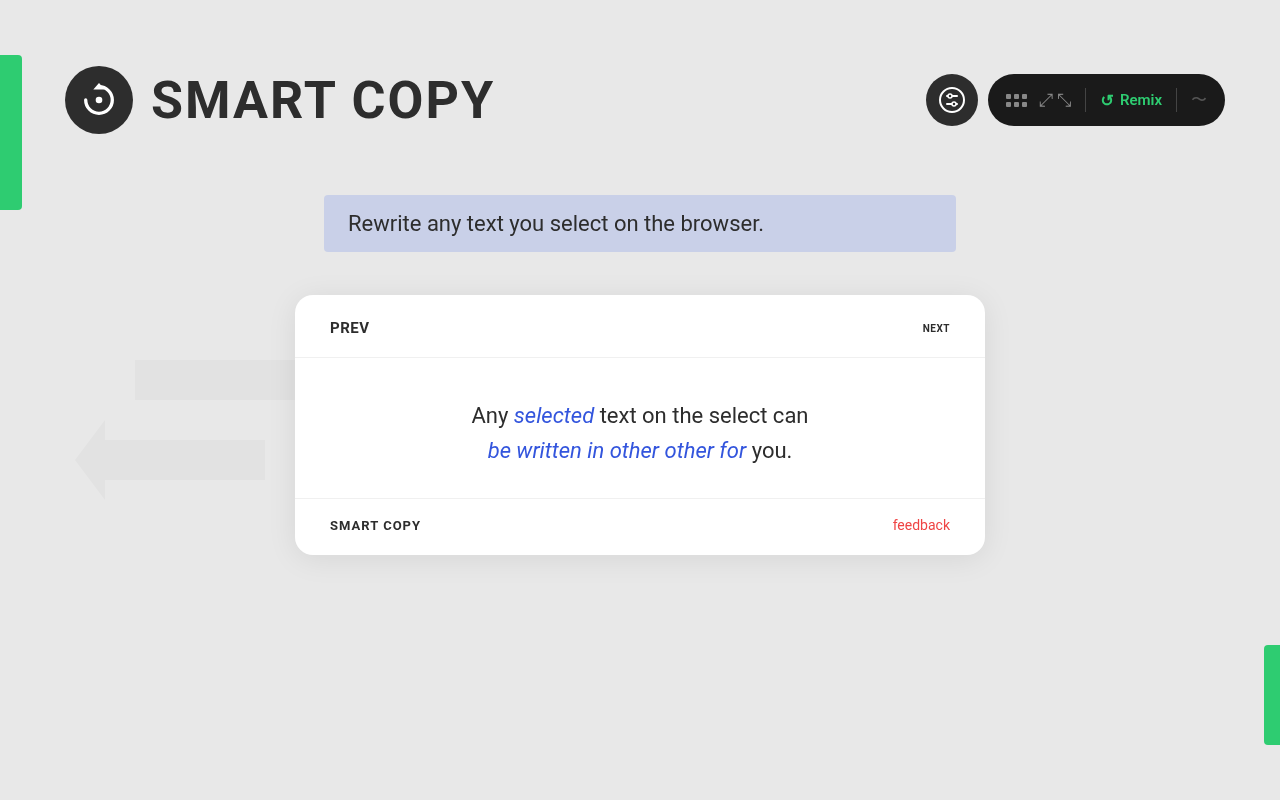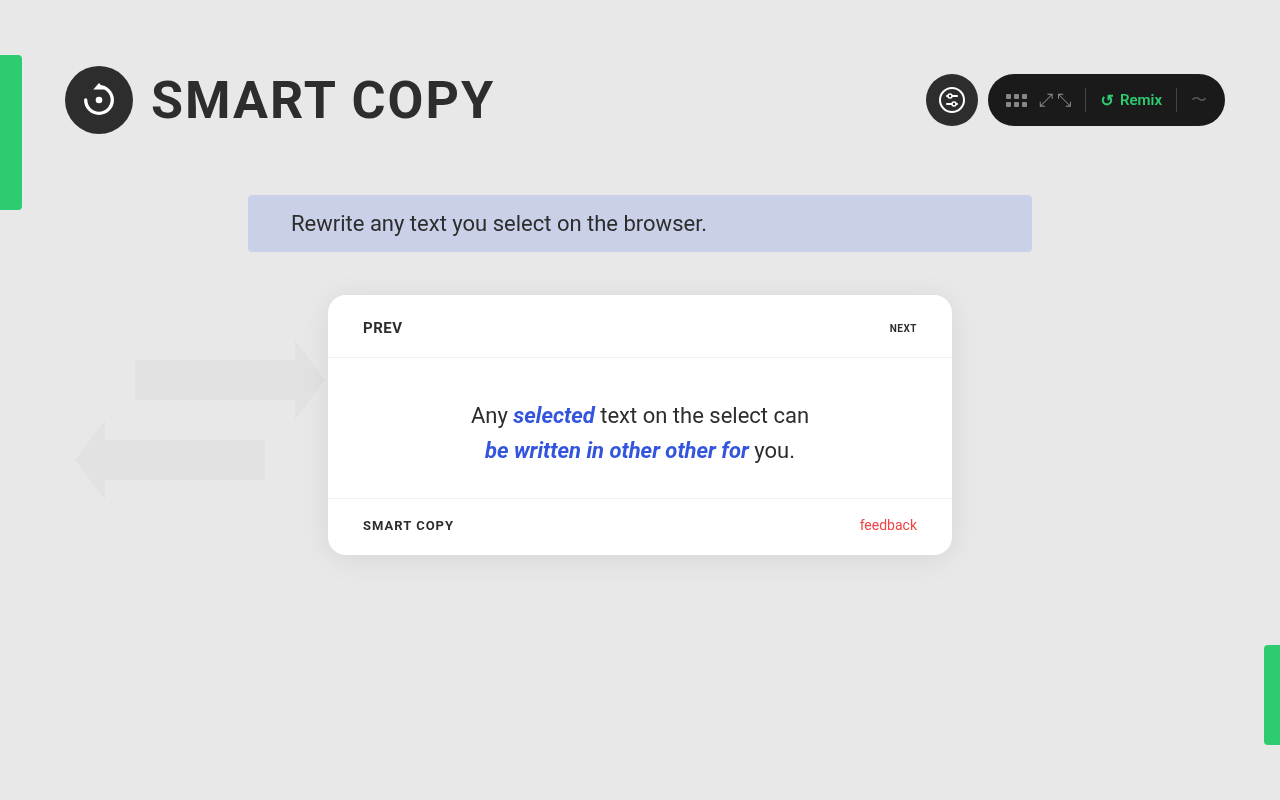--- a/index.html
+++ b/index.html
@@ -170,22 +170,22 @@
     }
 
     
     .highlight-bar {
       position: absolute;
       top: 195px;
       left: 50%;
       transform: translateX(-50%);
       background-color: #c9d0e8;
       border-radius: 4px;
-      padding: 16px 43px;
-      width: 784px;
+      padding: 16px 24px;
+      width: 632px;
     }
 
     .highlight-bar-text {
       font-size: 22px;
       color: #2d2d2d;
       font-weight: 400;
     }
 
     
     .bg-arrows {
@@ -194,21 +194,21 @@
       top: 280px;
       opacity: 0.18;
     }
 
     
     .main-card {
       position: absolute;
       top: 295px;
       left: 50%;
       transform: translateX(-50%);
-      width: 624px;
+      width: 690px;
       background-color: #ffffff;
       border-radius: 18px;
       box-shadow: 0 4px 30px rgba(0,0,0,0.08);
       overflow: hidden;
     }
 
     .card-header {
       display: flex;
       align-items: center;
       justify-content: space-between;
@@ -240,21 +240,21 @@
     .card-text {
       font-size: 22px;
       color: #2d2d2d;
       line-height: 1.6;
       font-weight: 400;
     }
 
     .card-text .highlight-italic {
       color: #3355dd;
       font-style: italic;
-      font-weight: 700;
+      font-weight: 400;
     }
 
     .copy-btn-area {
       margin-top: 30px;
       display: flex;
       align-items: center;
       justify-content: center;
       gap: 8px;
       color: #aaa;
       cursor: pointer;

